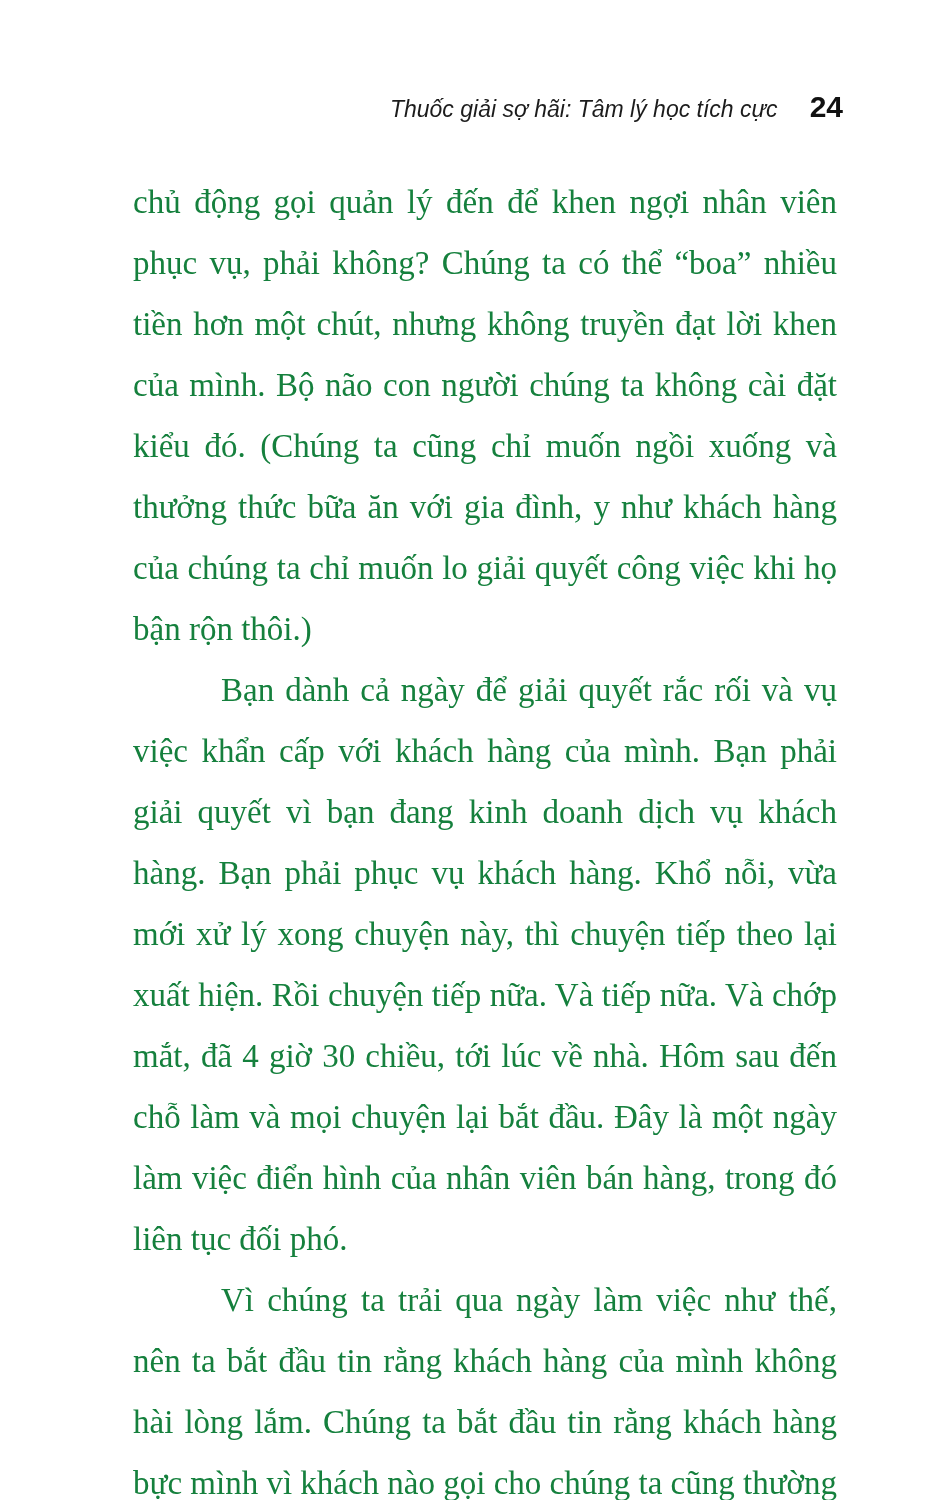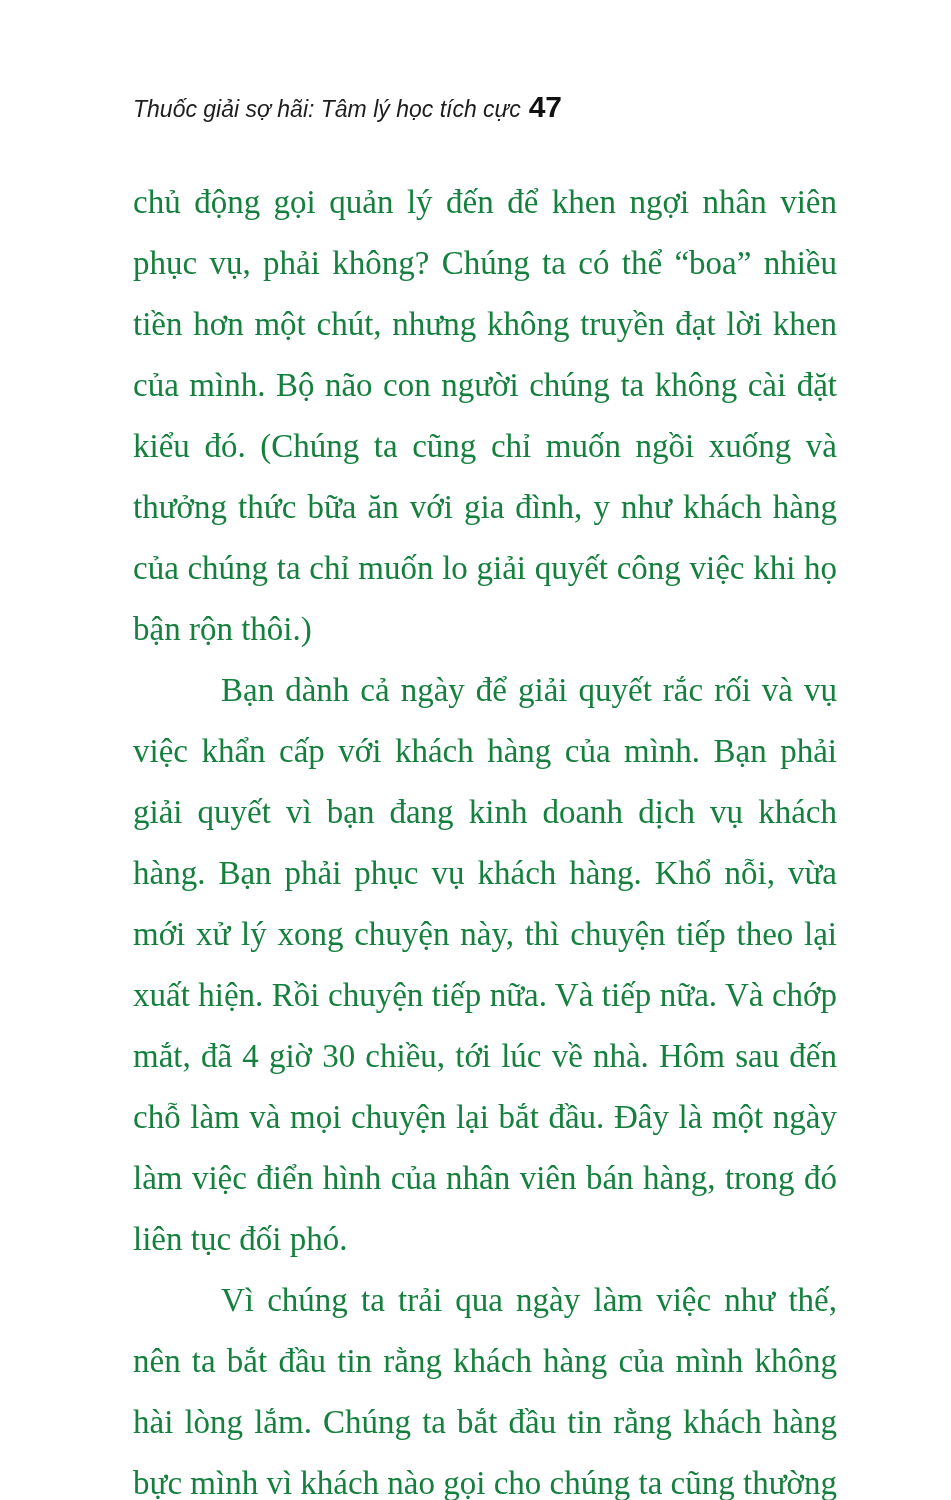--- a/index.html
+++ b/index.html
@@ -14,23 +14,23 @@
     background: #ffffff;
     color: #141414;
     overflow: hidden;
   }
   .running-header {
     position: absolute;
     top: 90px;
     left: 133px;
     right: 108px;
     display: flex;
-    justify-content: flex-start;
+    justify-content: flex-end;
     align-items: baseline;
-    gap: 8px;
+    gap: 32px;
     white-space: nowrap;
   }
   .running-title {
     font-family: "Liberation Sans", sans-serif;
     font-style: italic;
     font-size: 23px;
     color: #1c1c1c;
   }
   .page-number {
     font-family: "Liberation Sans", sans-serif;
@@ -57,21 +57,21 @@
     text-indent: 88px;
   }
 </style>
 </head>
 <body>
 
 <div class="page">
 
   <div class="running-header">
     <span class="running-title">Thuốc giải sợ hãi: Tâm lý học tích cực</span>
-    <span class="page-number">47</span>
+    <span class="page-number">24</span>
   </div>
 
   <div class="body-text">
     <p>chủ động gọi quản lý đến để khen ngợi nhân viên phục vụ, phải không? Chúng ta có thể “boa” nhiều tiền hơn một chút, nhưng không truyền đạt lời khen của mình. Bộ não con người chúng ta không cài đặt kiểu đó. (Chúng ta cũng chỉ muốn ngồi xuống và thưởng thức bữa ăn với gia đình, y như khách hàng của chúng ta chỉ muốn lo giải quyết công việc khi họ bận rộn thôi.)</p>
     <p class="indent">Bạn dành cả ngày để giải quyết rắc rối và vụ việc khẩn cấp với khách hàng của mình. Bạn phải giải quyết vì bạn đang kinh doanh dịch vụ khách hàng. Bạn phải phục vụ khách hàng. Khổ nỗi, vừa mới xử lý xong chuyện này, thì chuyện tiếp theo lại xuất hiện. Rồi chuyện tiếp nữa. Và tiếp nữa. Và chớp mắt, đã 4 giờ 30 chiều, tới lúc về nhà. Hôm sau đến chỗ làm và mọi chuyện lại bắt đầu. Đây là một ngày làm việc điển hình của nhân viên bán hàng, trong đó liên tục đối phó.</p>
     <p class="indent">Vì chúng ta trải qua ngày làm việc như thế, nên ta bắt đầu tin rằng khách hàng của mình không hài lòng lắm. Chúng ta bắt đầu tin rằng khách hàng bực mình vì khách nào gọi cho chúng ta cũng thường là không vui thậm chí còn la hét. Chúng ta bắt đầu nghĩ rằng sản phẩm hoặc dịch vụ của mình không tốt lắm và chúng ta không giỏi công việc của mình.</p>
   </div>
 
 </div>
 

